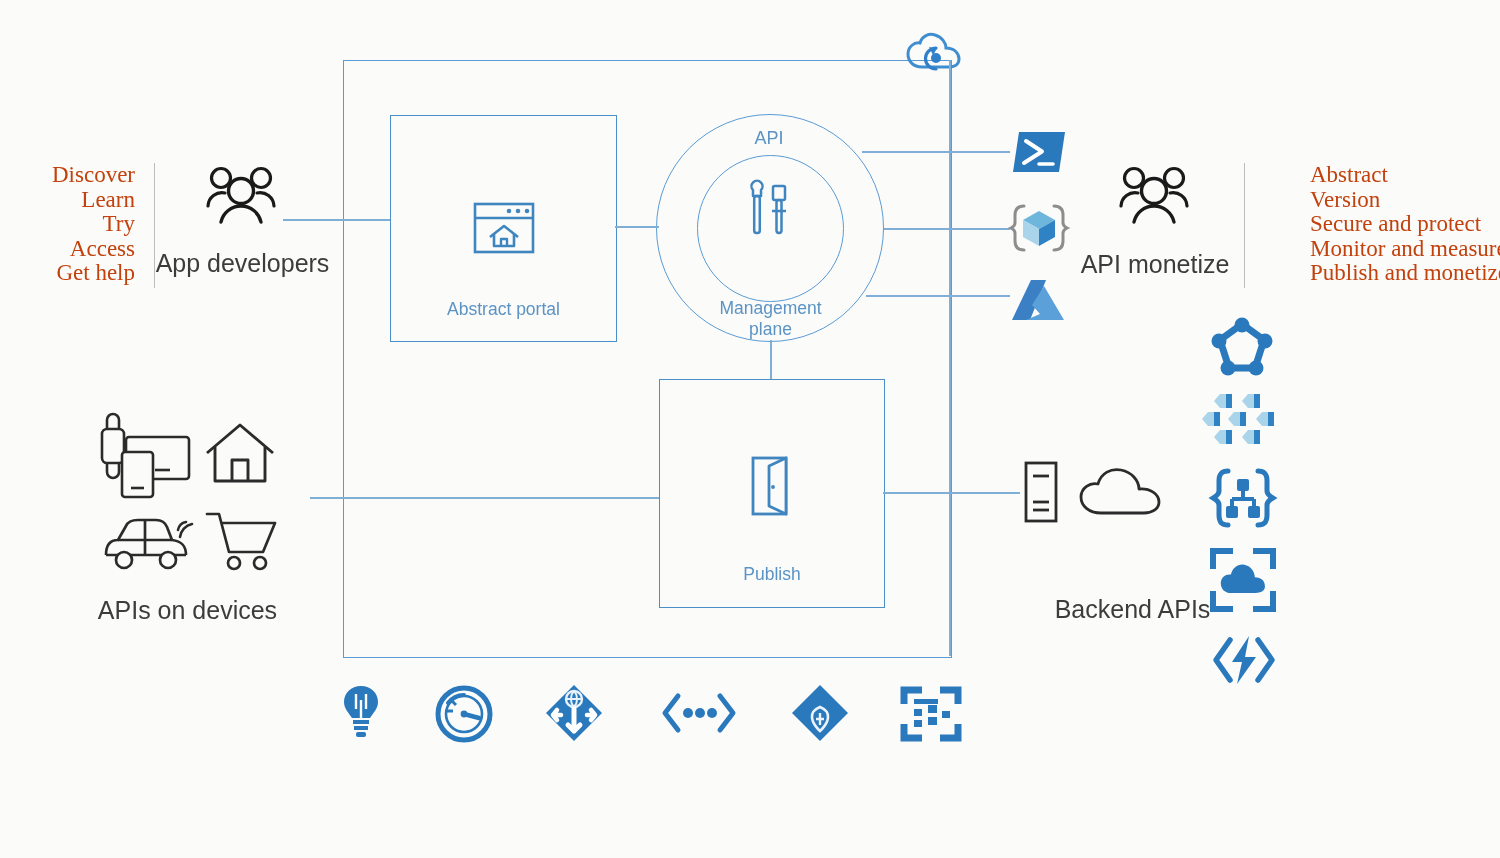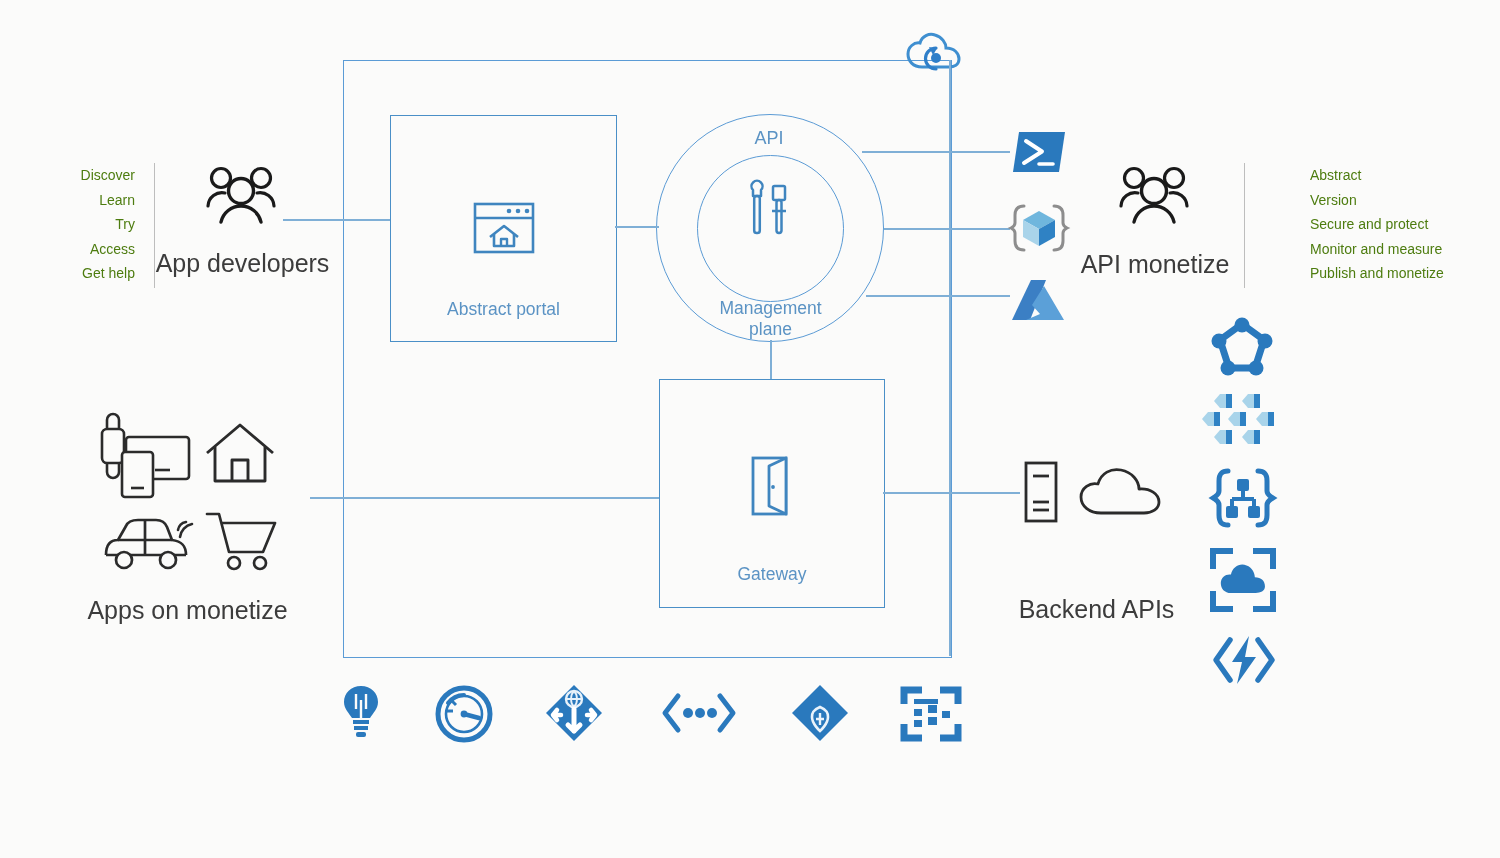--- a/index.html
+++ b/index.html
@@ -15,24 +15,25 @@
     position: relative;
     width: 1500px;
     height: 858px;
     background: #fbfbfa;
     overflow: hidden;
   }
   .abs { position: absolute; }
 
   
   .tasklist {
-    font-size: 14px;
+    font-size: 23px;
     line-height: 24.5px;
-    color: #4d7c0f;
+    color: #c2410c;
     white-space: pre;
+    font-family: Liberation Serif, serif;
   }
   .tasklist.right-al { text-align: right; }
   .tasklist.left-al  { text-align: left; }
 
   .divider-v {
     width: 1px;
     background: #bdbdbd;
   }
 
   .actor-label {
@@ -137,21 +138,21 @@
     </svg>
   </div>
 
   <div class="abs" style="left:205px; top:508px;">
     <svg width="74" height="64" viewBox="0 0 74 64">
       <path d="M2 6 L14 6 L24 44 L58 44 L70 15 L17 15" fill="none" stroke="#2b2b2b" stroke-width="2.7" stroke-linejoin="round" stroke-linecap="round"></path>
       <circle cx="29" cy="55" r="6" fill="none" stroke="#2b2b2b" stroke-width="2.7"></circle>
       <circle cx="55" cy="55" r="6" fill="none" stroke="#2b2b2b" stroke-width="2.7"></circle>
     </svg>
   </div>
-  <div class="abs actor-label" style="left:80px; top:596px; width:215px;">Apps on monetize</div>
+  <div class="abs actor-label" style="left:80px; top:596px; width:215px;">APIs on devices</div>
 
   <div class="abs boundary" style="left:343px; top:60px; width:607px; height:596px;"></div>
 
   <div class="abs" style="left:905px; top:32px;">
     <svg width="60" height="42" viewBox="0 0 60 42">
       <path d="M17 35 C8 35 3 29 3 22 C3 15 9 10 15 11 C17 4 24 1 30 3 C37 5 41 11 41 16 C49 16 54 21 54 27 C54 33 49 35 44 35 Z" fill="none" stroke="#3f8fd0" stroke-width="3"></path>
       <path d="M31 37 A10.5 10.5 0 1 1 31 16" fill="none" stroke="#2f7fc9" stroke-width="3.2" stroke-linecap="round"></path>
       <path d="M24 15 L32 16.5 L28 23" fill="#2f7fc9"></path>
       <circle cx="31" cy="26" r="5" fill="#2f7fc9"></circle>
     </svg>
@@ -191,21 +192,21 @@
   </div>
 
   <div class="abs panel" style="left:659px; top:379px; width:224px; height:227px;">
     <div class="abs" style="left:50%; top:76px; transform:translateX(-50%);">
       <svg width="46" height="60" viewBox="0 0 46 60">
         <rect x="4" y="2" width="33" height="56" fill="none" stroke="#3f85bf" stroke-width="2.8"></rect>
         <path d="M20 10 L37 2 L37 58 L20 50 Z" fill="#fbfbfa" stroke="#3f85bf" stroke-width="2.8" stroke-linejoin="round"></path>
         <circle cx="24" cy="31" r="1.9" fill="#3f85bf"></circle>
       </svg>
     </div>
-    <div class="panel-label" style="top:184px;">Gateway</div>
+    <div class="panel-label" style="top:184px;">Publish</div>
   </div>
 
   <div class="abs conn h" style="left:283px; top:219px; width:107px;"></div>
 
   <div class="abs conn h" style="left:615px; top:226px; width:44px;"></div>
 
   <div class="abs conn v" style="left:770px; top:340px; height:39px;"></div>
 
   <div class="abs conn h" style="left:310px; top:497px; width:349px;"></div>
 
@@ -269,21 +270,21 @@
       <line x1="10" y1="15" x2="26" y2="15" stroke="#2b2b2b" stroke-width="2.8"></line>
       <line x1="10" y1="41" x2="26" y2="41" stroke="#2b2b2b" stroke-width="2.8"></line>
       <line x1="10" y1="49" x2="26" y2="49" stroke="#2b2b2b" stroke-width="2.8"></line>
     </svg>
   </div>
   <div class="abs" style="left:1079px; top:466px;">
     <svg width="82" height="50" viewBox="0 0 82 50">
       <path d="M22 47 C10 47 2 40 2 31 C2 22 11 16 19 18 C22 7 32 2 42 4 C53 6 60 15 60 23 C71 22 80 28 80 36 C80 43 73 47 65 47 Z" fill="none" stroke="#2b2b2b" stroke-width="2.8" stroke-linejoin="round"></path>
     </svg>
   </div>
-  <div class="abs actor-label" style="left:1004px; top:595px; width:185px;">Backend APIs</div>
+  <div class="abs actor-label" style="left:1040px; top:595px; width:185px;">Backend APIs</div>
 
   <div class="abs" style="left:1212px; top:320px;">
     <svg width="60" height="56" viewBox="0 0 60 56">
       <path d="M30 4 L52 20 L43 48 L17 48 L8 20 Z" fill="none" stroke="#2a79bd" stroke-width="7" stroke-linejoin="round"></path>
       <circle cx="30" cy="5" r="7.5" fill="#2a79bd"></circle>
       <circle cx="53" cy="21" r="7.5" fill="#2a79bd"></circle>
       <circle cx="44" cy="48" r="7.5" fill="#2a79bd"></circle>
       <circle cx="16" cy="48" r="7.5" fill="#2a79bd"></circle>
       <circle cx="7" cy="21" r="7.5" fill="#2a79bd"></circle>
     </svg>

